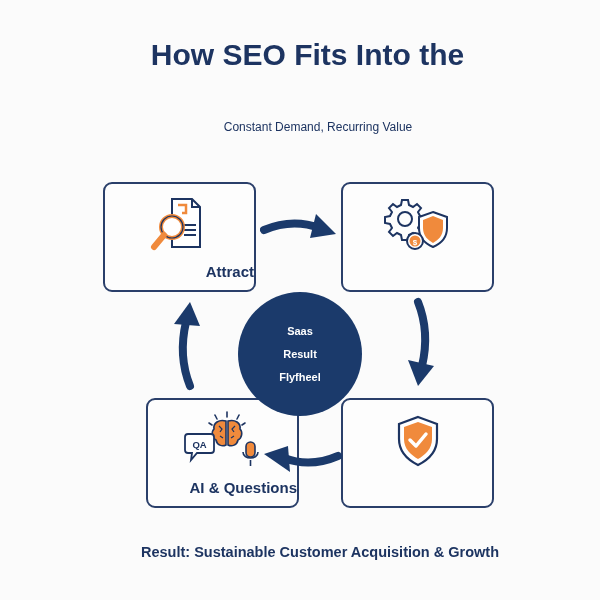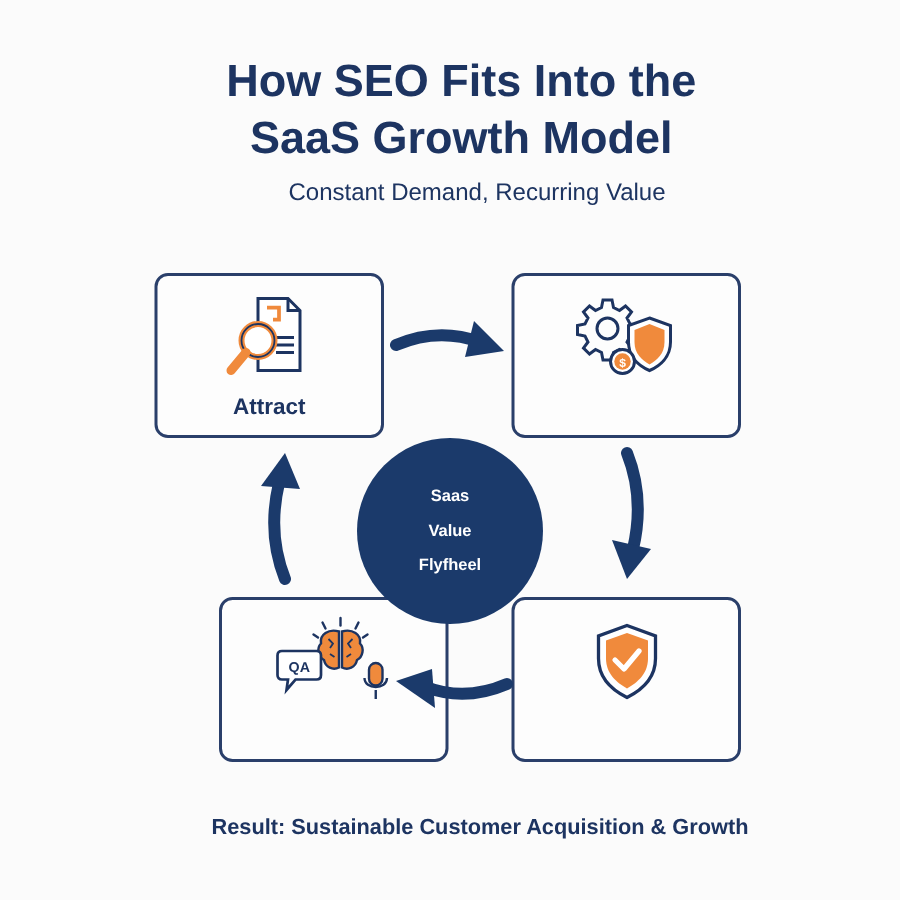--- a/index.html
+++ b/index.html
@@ -10,34 +10,34 @@
     color: #1d3461;
   }
   .title {
     position: absolute; left: 0; right: 0; top: 36px;
     text-align: center; font-weight: bold; font-size: 30px; line-height: 38px;
     color: #1d3461;
     margin-left: 15px;
   }
   .subtitle {
     position: absolute; left: 0; right: 0; top: 120px;
-    text-align: center; font-size: 16px; color: #1d3461; padding-left: 36px;
+    text-align: center; font-size: 12px; color: #1d3461; padding-left: 36px;
   }
   .box {
     position: absolute; width: 153px; height: 110px;
     border: 2px solid #2a3f6a; border-radius: 9px; background: #fdfdfd;
     box-sizing: border-box;
   }
   .box .icon {
     position: absolute; left: 0; right: 0; top: 10px; height: 62px;
     display: flex; justify-content: center; align-items: center;
   }
   .box .label {
     position: absolute; left: 0; right: 0; bottom: 10px;
-    text-align: center; font-weight: bold; font-size: 15px; color: #1d3461;
+    text-align: right; font-weight: bold; font-size: 15px; color: #1d3461;
   }
   #box-attract { left: 103px; top: 182px; }
   #box-nurture { left: 341px; top: 182px; }
   #box-ai { left: 103px; top: 398px; margin-left: 43px; }
   #box-convert { left: 341px; top: 398px; }
   .hub {
     position: absolute; left: 238px; top: 292px; width: 124px; height: 124px;
     border-radius: 50%; background: #1b3a6b;
     display: flex; flex-direction: column; justify-content: center; align-items: center;
     color: #ffffff; font-weight: bold; font-size: 11px; line-height: 23px;
@@ -46,21 +46,20 @@
   .result {
     position: absolute; left: 0; right: 0; top: 544px;
     text-align: center; font-weight: bold; font-size: 14.5px; color: #1d3461; padding-left: 40px;
   }
 </style>
 </head>
 <body>
 
 <div class="title">
   <div>How SEO Fits Into the</div>
-  <div>SaaS Growth Model</div>
 </div>
 <div class="subtitle">Constant Demand, Recurring Value</div>
 
 <div class="box" id="box-attract">
   <div class="icon">
     <svg width="64" height="60" viewBox="0 0 64 60">
       <path d="M24 4 H44 L52 12 V52 H24 Z" fill="#fff" stroke="#1d3461" stroke-width="2"></path>
       <path d="M44 4 V12 H52" fill="none" stroke="#1d3461" stroke-width="2"></path>
       <path d="M30 10 H38 V18 H34" fill="none" stroke="#f08a3c" stroke-width="2.5"></path>
       <line x1="36" y1="30" x2="48" y2="30" stroke="#1d3461" stroke-width="2"></line>
@@ -113,25 +112,26 @@
       <path d="M43 11 C36 9 30 13 31 19 C28 22 29 28 33 30 C34 35 39 37 43 35 Z" fill="#f08a3c" stroke="#1d3461" stroke-width="1.6"></path>
       <path d="M45 11 C52 9 58 13 57 19 C60 22 59 28 55 30 C54 35 49 37 45 35 Z" fill="#f08a3c" stroke="#1d3461" stroke-width="1.6"></path>
       <path d="M36 16 l3 3 l-2 3 M37 26 l3 2 M52 16 l-3 3 l2 3 M51 26 l-3 2" fill="none" stroke="#1d3461" stroke-width="1.2"></path>
       <path d="M5 24 H28 Q31 24 31 27 V40 Q31 43 28 43 H14 L8 50 L9 43 H5 Q2 43 2 40 V27 Q2 24 5 24 Z" fill="#fff" stroke="#1d3461" stroke-width="1.8"></path>
       <text x="16.5" y="38" font-size="9.5" font-weight="bold" text-anchor="middle" fill="#1d3461" font-family="Liberation Sans, sans-serif">QA</text>
       <rect x="63" y="32" width="9" height="15" rx="4.5" fill="#f08a3c" stroke="#1d3461" stroke-width="1.6"></rect>
       <path d="M60 42 C60 50 75 50 75 42" fill="none" stroke="#1d3461" stroke-width="1.6"></path>
       <line x1="67.5" y1="50" x2="67.5" y2="56" stroke="#1d3461" stroke-width="1.6"></line>
     </svg>
   </div>
+  <div class="label">AI &amp; Questions</div>
 </div>
 
 <div class="hub">
   <div>Saas</div>
-  <div>Value</div>
+  <div>Result</div>
   <div>Flyfheel</div>
 </div>
 
 <svg class="arrow" style="left:260px; top:208px;" width="80" height="36" viewBox="0 0 80 36">
   <path d="M4 22 Q32 10 60 20" fill="none" stroke="#1b3a6b" stroke-width="8" stroke-linecap="round"></path>
   <path d="M56 6 L76 26 L50 30 Z" fill="#1b3a6b"></path>
 </svg>
 <svg class="arrow" style="left:398px; top:296px;" width="40" height="96" viewBox="0 0 40 96">
   <path d="M20 6 Q32 36 24 70" fill="none" stroke="#1b3a6b" stroke-width="8" stroke-linecap="round"></path>
   <path d="M10 64 L20 90 L36 70 Z" fill="#1b3a6b"></path>

